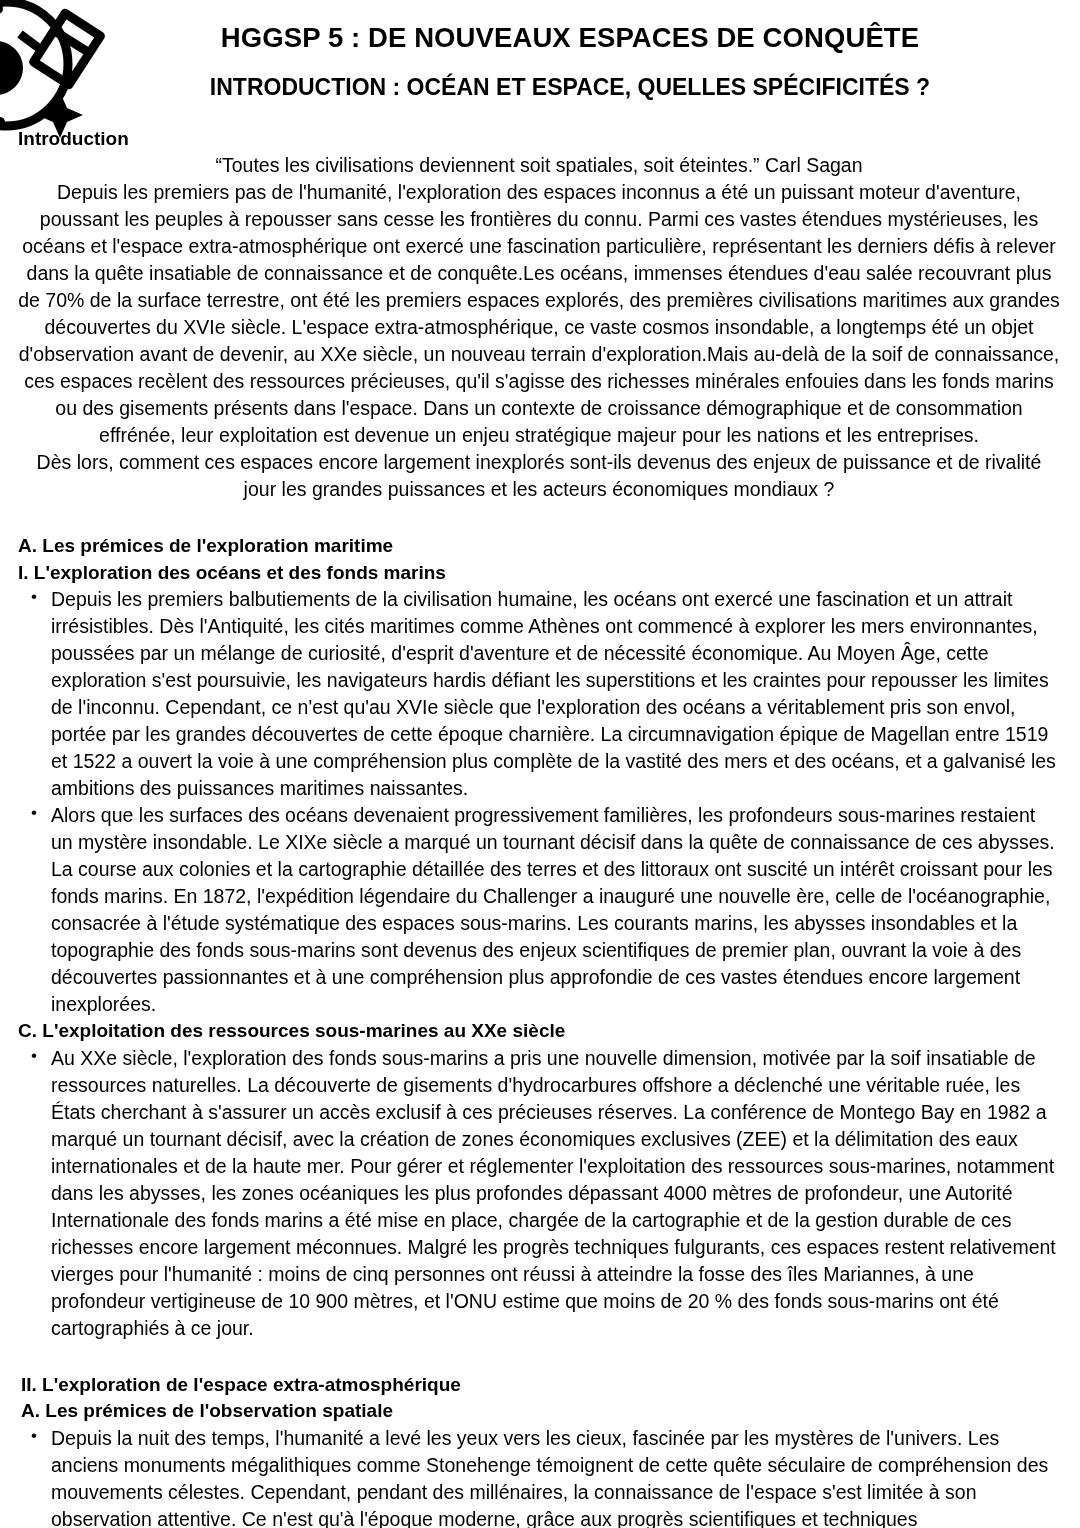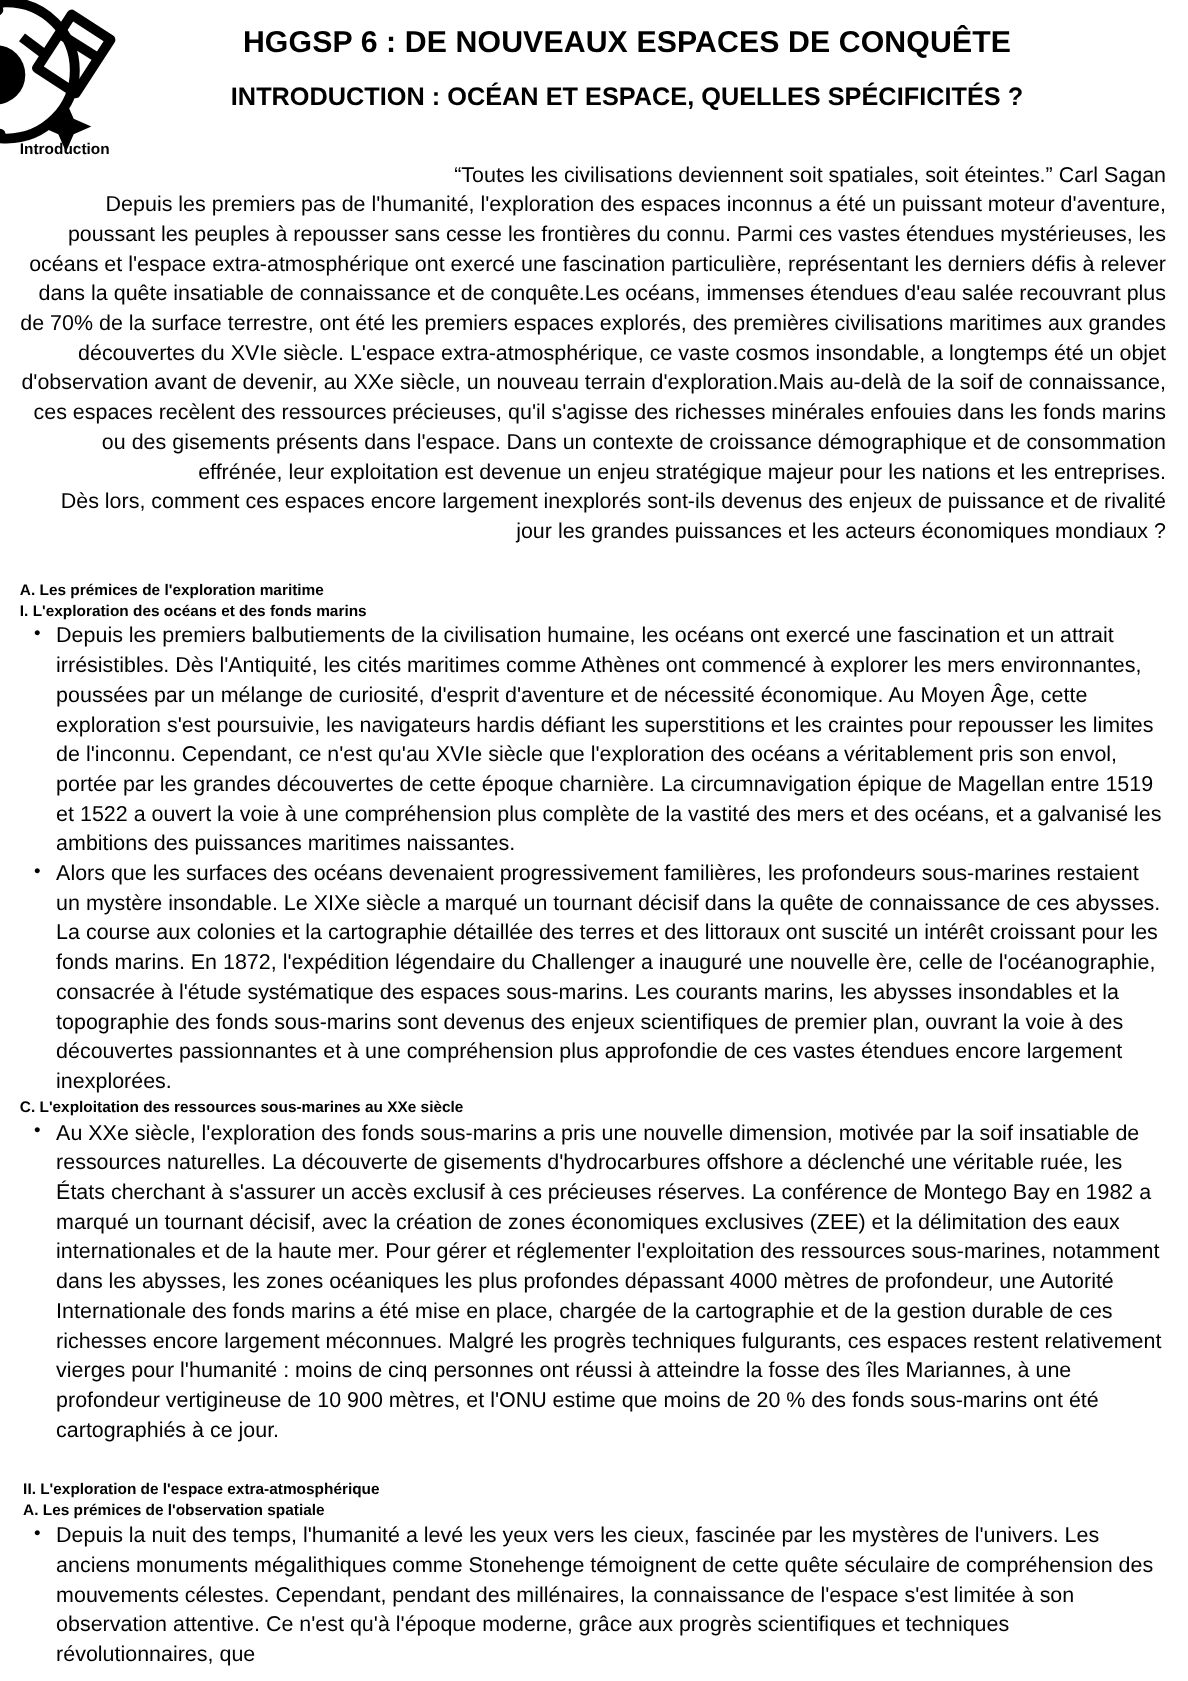--- a/index.html
+++ b/index.html
@@ -51,33 +51,33 @@
     padding-left: 60px;
   }
 
   
   .doc-body {
     padding: 0 20px 0 18px;
     margin-top: 26px;
   }
 
   .h-strong {
-    font-size: 14px;
+    font-size: 19px;
     font-weight: bold;
     line-height: 1.39;
     margin: 0;
   }
   .h-strong.indent-1 { padding-left: 3px; }
 
   .para {
     font-size: 19.5px;
     font-weight: normal;
     line-height: 1.385;
     margin: 0;
-    text-align: right;
+    text-align: center;
     hyphens: none;
   }
 
   .spacer-lg { height: 30px; }
 
   ul.bullets {
     margin: 0;
     padding: 0;
     list-style: none;
   }
@@ -115,21 +115,21 @@
       <line x1="96" y1="80" x2="72" y2="62"></line>
       <line x1="105" y1="58" x2="140" y2="80"></line>
     </g>
 
     <path d="M36 10 L43 26 L59 33 L43 40 L36 56 L29 40 L13 33 L29 26 Z" fill="#000000"></path>
     <path d="M112 120 L119 136 L135 143 L119 150 L112 166 L105 150 L89 143 L105 136 Z" fill="#000000"></path>
   </svg>
 </div>
 
 <header class="doc-header">
-  <h1 class="doc-title">HGGSP 6 : DE NOUVEAUX ESPACES DE CONQUÊTE</h1>
+  <h1 class="doc-title">HGGSP 5 : DE NOUVEAUX ESPACES DE CONQUÊTE</h1>
   <h2 class="doc-subtitle">INTRODUCTION : OCÉAN ET ESPACE, QUELLES SPÉCIFICITÉS ?</h2>
 </header>
 
 <main class="doc-body">
 
   <section>
     <p class="h-strong">Introduction</p>
     <p class="para">“Toutes les civilisations deviennent soit spatiales, soit éteintes.” Carl Sagan</p>
     <p class="para">Depuis les premiers pas de l'humanité, l'exploration des espaces inconnus a été un puissant moteur d'aventure, poussant les peuples à repousser sans cesse les frontières du connu. Parmi ces vastes étendues mystérieuses, les océans et l'espace extra-atmosphérique ont exercé une fascination particulière, représentant les derniers défis à relever dans la quête insatiable de connaissance et de conquête.Les océans, immenses étendues d'eau salée recouvrant plus de 70% de la surface terrestre, ont été les premiers espaces explorés, des premières civilisations maritimes aux grandes découvertes du XVIe siècle. L'espace extra-atmosphérique, ce vaste cosmos insondable, a longtemps été un objet d'observation avant de devenir, au XXe siècle, un nouveau terrain d'exploration.Mais au-delà de la soif de connaissance, ces espaces recèlent des ressources précieuses, qu'il s'agisse des richesses minérales enfouies dans les fonds marins ou des gisements présents dans l'espace. Dans un contexte de croissance démographique et de consommation effrénée, leur exploitation est devenue un enjeu stratégique majeur pour les nations et les entreprises.</p>
     <p class="para">Dès lors, comment ces espaces encore largement inexplorés sont-ils devenus des enjeux de puissance et de rivalité jour les grandes puissances et les acteurs économiques mondiaux ?</p>

